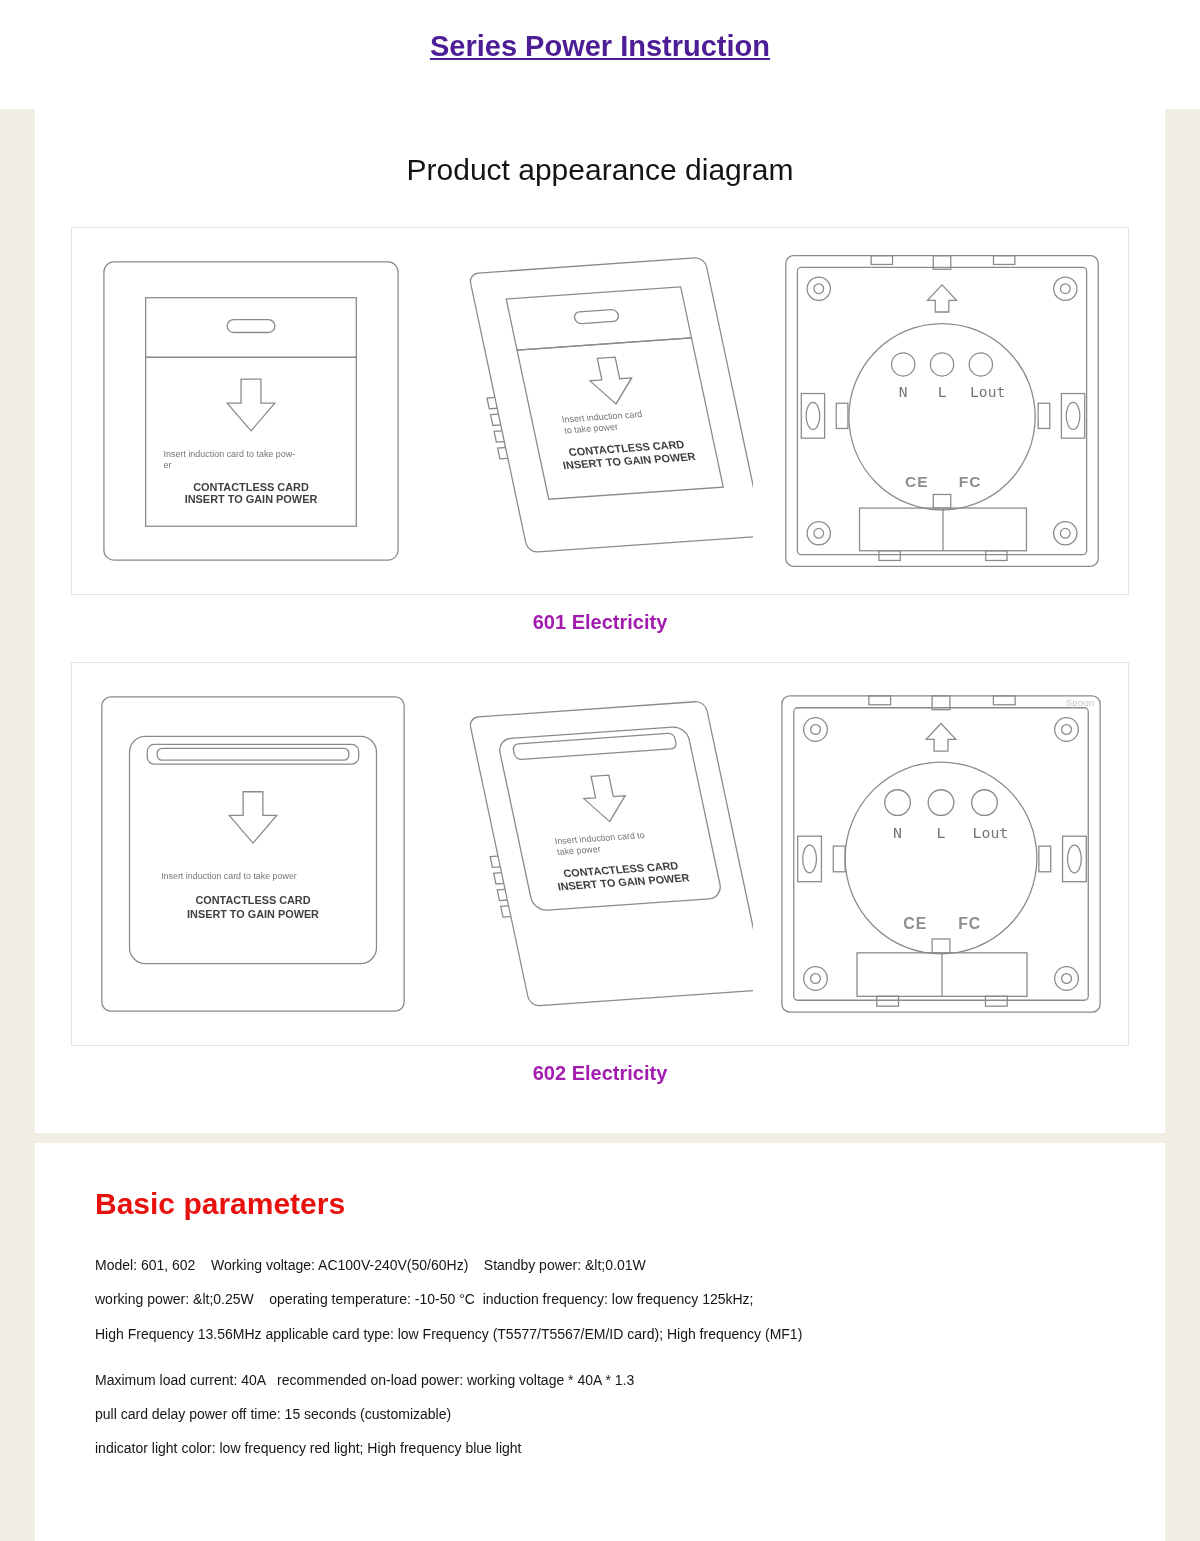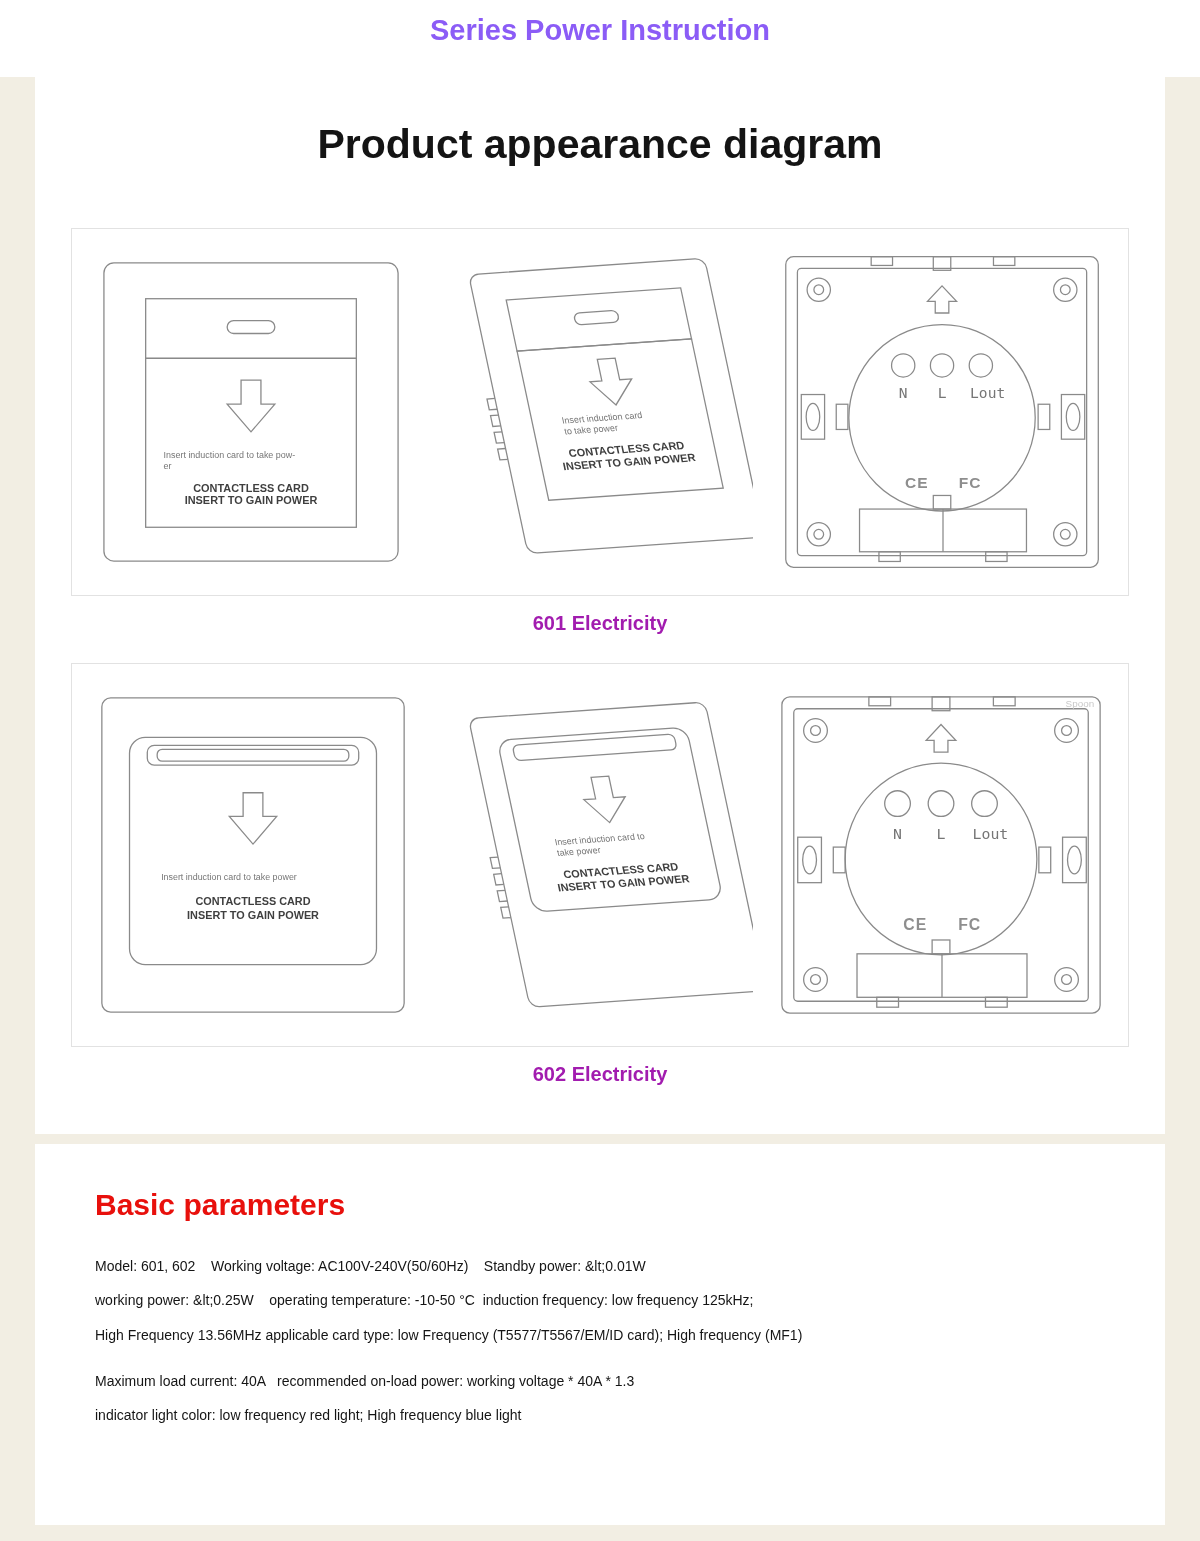--- a/index.html
+++ b/index.html
@@ -9,40 +9,41 @@
     min-height: 1541px;
     background: #f2eee3;
     font-family: "Liberation Sans", sans-serif;
     color: #1a1a1a;
   }
   .top-strip {
     background: #ffffff;
     padding: 14px 0 30px;
   }
   .page-title {
-    margin: 0;
+    margin: 16px;
     text-align: center;
     font-size: 29px;
     font-weight: bold;
-    color: #8b5cf6;
+    color: #4c1d95;
+    text-decoration: underline;
   }
   .content {
     padding: 0 35px 14px;
   }
   .panel {
     background: #ffffff;
   }
   .appearance-panel {
     padding: 30px 36px 20px;
   }
   .diagram-heading {
-    margin: 14px 0 60px;
+    margin: 14px 0 40px;
     text-align: center;
-    font-size: 41px;
-    font-weight: bold;
+    font-size: 30px;
+    font-weight: normal;
     color: #141414;
   }
   .drawing-box {
     border: 1px solid #e2e2e2;
     background: #ffffff;
     display: flex;
     align-items: center;
     justify-content: space-around;
     padding: 18px 8px;
   }
@@ -242,17 +243,18 @@
 
   <section class="panel params-panel">
     <h2 class="params-heading">Basic parameters</h2>
     <div class="param-block">
       <p class="param-line">Model: 601, 602    Working voltage: AC100V-240V(50/60Hz)    Standby power: &amp;lt;0.01W</p>
       <p class="param-line">working power: &amp;lt;0.25W    operating temperature: -10-50 °C  induction frequency: low frequency 125kHz;</p>
       <p class="param-line">High Frequency 13.56MHz applicable card type: low Frequency (T5577/T5567/EM/ID card); High frequency (MF1)</p>
     </div>
     <div class="param-block">
       <p class="param-line">Maximum load current: 40A   recommended on-load power: working voltage * 40A * 1.3</p>
+      <p class="param-line">pull card delay power off time: 15 seconds (customizable)</p>
       <p class="param-line">indicator light color: low frequency red light; High frequency blue light</p>
     </div>
   </section>
 
 </div>
 
 </body></html>

